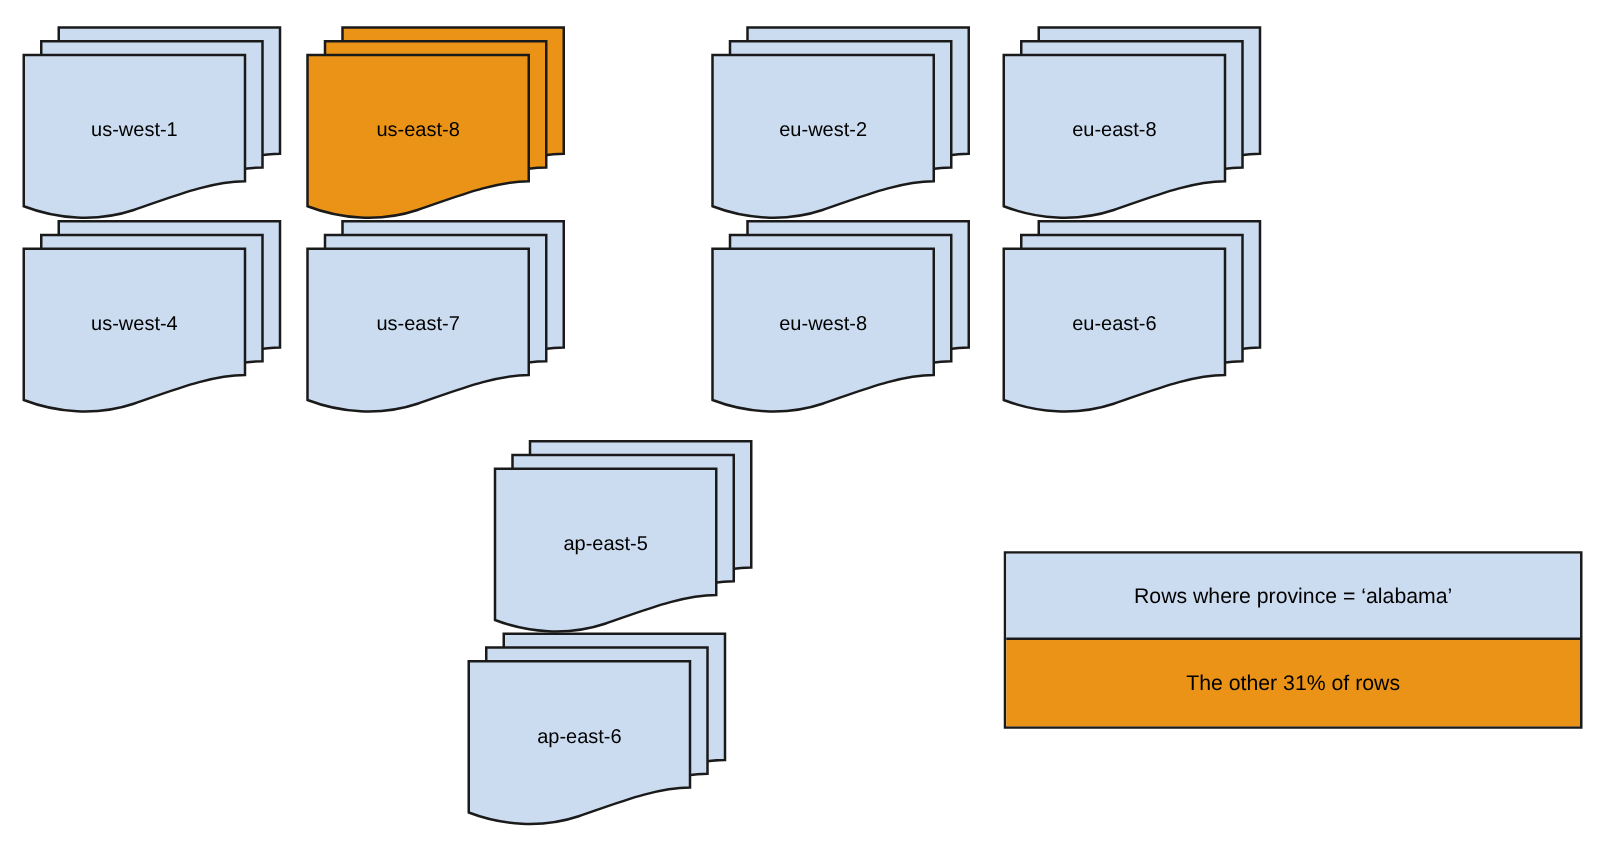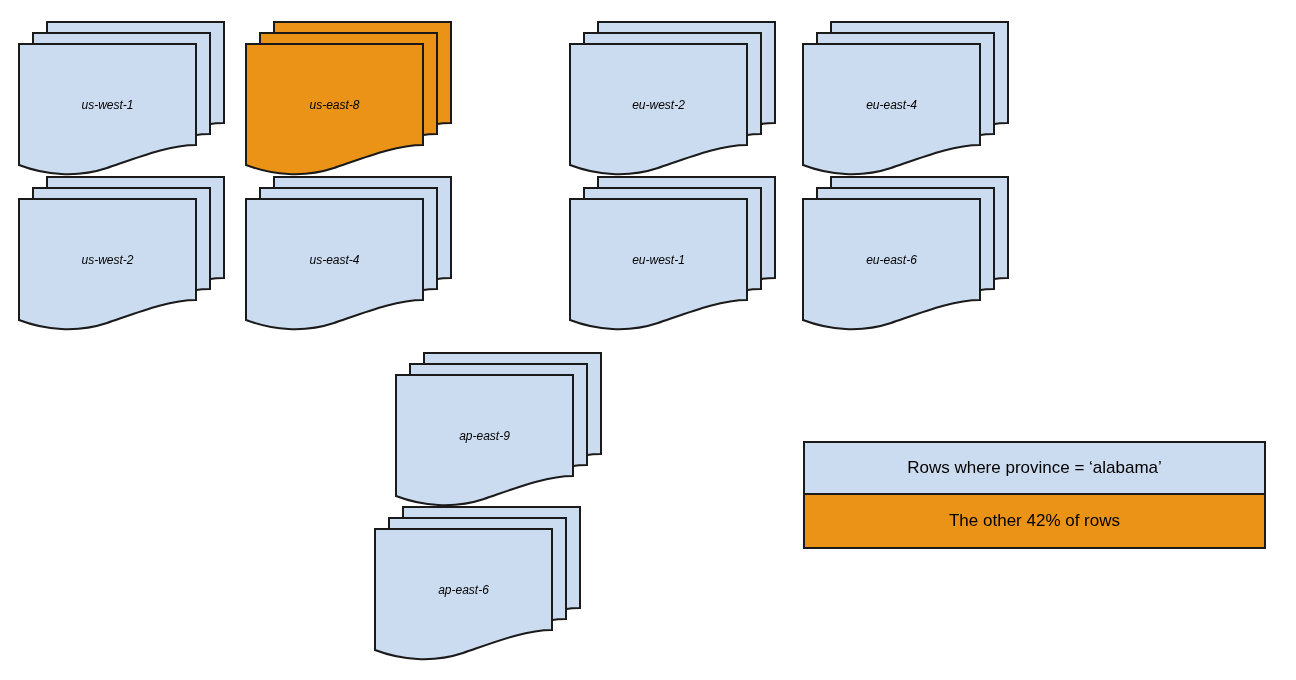--- a/index.html
+++ b/index.html
@@ -21,35 +21,34 @@
     position: absolute;
     left: 0;
     top: 0;
     width: 1296px;
     height: 680px;
   }
 
   .doc-label {
     position: absolute;
     font-family: "Liberation Sans", sans-serif;
-    font-size: 12px;
+    font-size: 16px;
     color: #000000;
     text-align: center;
     white-space: nowrap;
     pointer-events: none;
     transform: translate(-50%, -50%);
-    font-style: italic;
   }
 
   .legend {
     position: absolute;
     left: 803px;
     top: 441px;
     width: 463px;
-    height: 108px;
+    height: 142px;
     border: 2px solid #1a1a1a;
     box-sizing: border-box;
     display: flex;
     flex-direction: column;
   }
 
   .legend-row {
     flex: 1 1 50%;
     display: flex;
     align-items: center;
@@ -137,29 +136,29 @@
         <use href="#doc-shape" xlink:href="#doc-shape" x="389" y="518" fill="#ccdcf0" stroke="#1a1a1a" stroke-width="2" stroke-linejoin="miter"></use>
         <use href="#doc-shape" xlink:href="#doc-shape" x="375" y="529" fill="#ccdcf0" stroke="#1a1a1a" stroke-width="2" stroke-linejoin="miter"></use>
       </g>
     </g>
 </svg>
 
 <div id="labels-layer">
     <div class="doc-label" style="left: 107.5px; top: 105px;">us-west-1</div>
     <div class="doc-label" style="left: 334.5px; top: 105px;">us-east-8</div>
     <div class="doc-label" style="left: 658.5px; top: 105px;">eu-west-2</div>
-    <div class="doc-label" style="left: 891.5px; top: 105px;">eu-east-4</div>
-    <div class="doc-label" style="left: 107.5px; top: 260px;">us-west-2</div>
-    <div class="doc-label" style="left: 334.5px; top: 260px;">us-east-4</div>
-    <div class="doc-label" style="left: 658.5px; top: 260px;">eu-west-1</div>
+    <div class="doc-label" style="left: 891.5px; top: 105px;">eu-east-8</div>
+    <div class="doc-label" style="left: 107.5px; top: 260px;">us-west-4</div>
+    <div class="doc-label" style="left: 334.5px; top: 260px;">us-east-7</div>
+    <div class="doc-label" style="left: 658.5px; top: 260px;">eu-west-8</div>
     <div class="doc-label" style="left: 891.5px; top: 260px;">eu-east-6</div>
-    <div class="doc-label" style="left: 484.5px; top: 436px;">ap-east-9</div>
+    <div class="doc-label" style="left: 484.5px; top: 436px;">ap-east-5</div>
     <div class="doc-label" style="left: 463.5px; top: 590px;">ap-east-6</div>
   </div>
 
 <div class="legend">
   <div class="legend-row included">
     <span class="legend-text">Rows where province = ‘alabama’</span>
   </div>
   <div class="legend-row excluded">
-    <span class="legend-text">The other 42% of rows</span>
+    <span class="legend-text">The other 31% of rows</span>
   </div>
 </div>
 
 </body></html>

